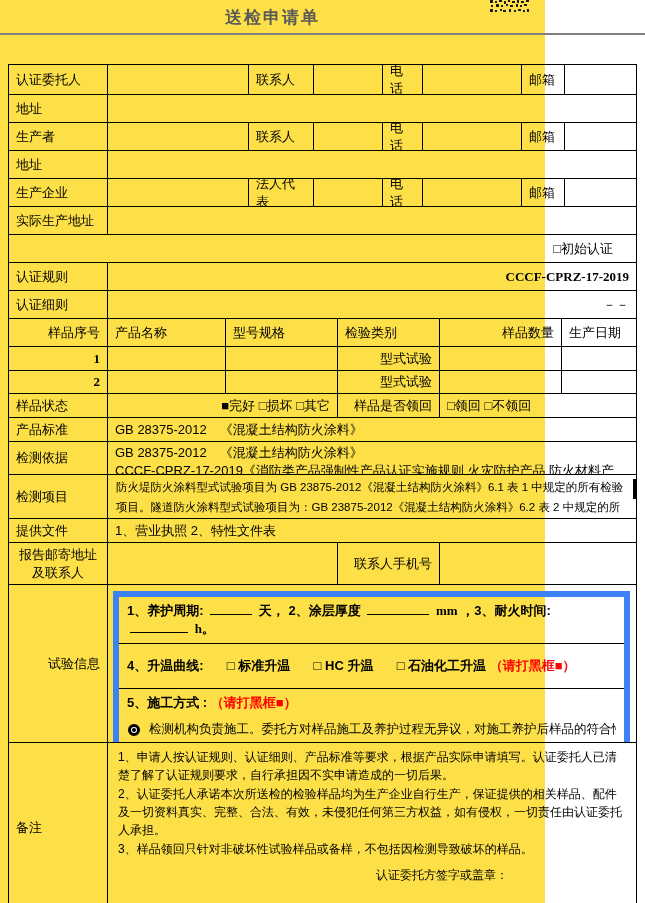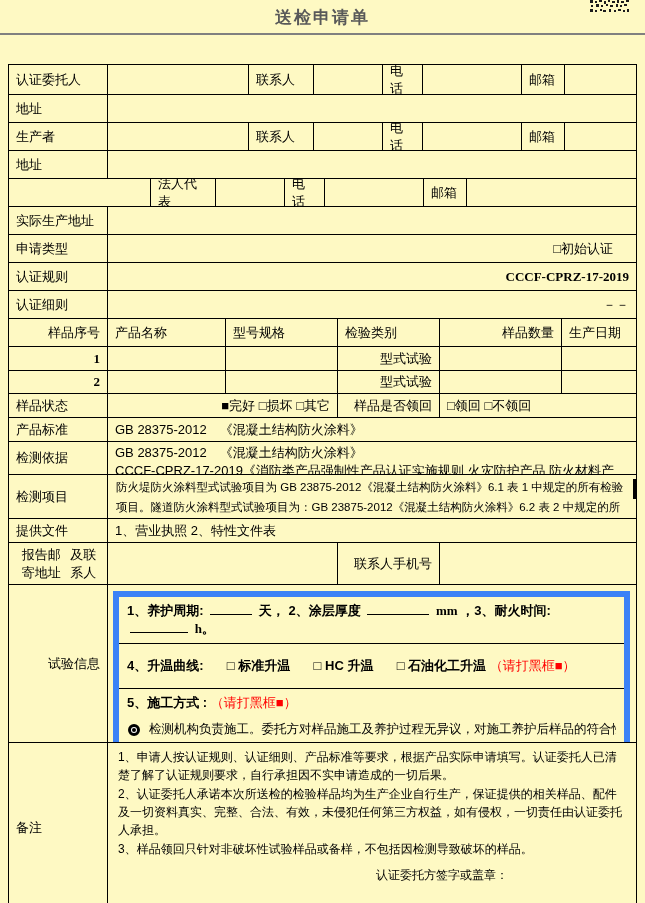--- a/index.html
+++ b/index.html
@@ -2,21 +2,21 @@
 <html><head>
 <meta charset="utf-8">
 <style>
   * { box-sizing: border-box; margin: 0; padding: 0; }
   html,body { background:#fff; }
   body {
     width:645px; height:903px;
     font-family:"Liberation Sans","DejaVu Sans",sans-serif;
     color:#000; position:relative; overflow:hidden;
   }
-  .page { position:relative; width:645px; height:903px; background:#fef9c3; }
+  .page { position:relative; width:545px; height:903px; background:#fde047; }
 
   .title {
     position:absolute; top:6px; left:0; width:100%;
     text-align:center; font-size:17px; font-weight:bold;
     color:#595959; letter-spacing:2px;
   }
   .rule { position:absolute; top:33px; left:0; width:645px; height:0; border-top:2px solid #808080; }
   .qr { position:absolute; top:0; right:15px; }
 
   .tbl {
@@ -53,21 +53,21 @@
 
   
   .ti-content { display:block; padding:0; position:relative; }
   .inner-box { margin:6px 0 0 5px; width:517px; border:6px solid #3b82f6; }
   .ib-row { border-top:1px solid #000; padding:5px 8px; font-weight:bold; font-size:13px; }
   .ib-row:first-child { border-top:none; }
   .ib-heat { padding:13px 8px; }
   .ib-gap { display:inline-block; width:16px; }
   .blank { display:inline-block; border-bottom:1.5px solid #000; height:13px; vertical-align:baseline; margin:0 3px; }
   .bl-42{width:42px} .bl-62{width:62px} .bl-58{width:58px}
-  .red { color:#ff0000; font-weight:normal;margin-top:28px; }
+  .red { color:#ff0000; font-weight:bold;margin-top:28px; }
   .radio-line { display:flex; align-items:center; margin-top:9px; font-weight:normal; font-size:12.5px; white-space:nowrap; overflow:hidden; }
   .radio {
     width:12px; height:12px; border-radius:50%; border:3px solid #000;
     position:relative; flex:none; margin-right:9px; margin-left:1px; background:#fff;
   }
   .radio::after { content:""; position:absolute; left:1px; top:1px; width:4px; height:4px; border-radius:50%; background:#000; }
 
   
   .remarks { display:block; padding:5px 10px 0 10px; font-size:12px; line-height:1.53; }
   .remarks p { margin:0; }
@@ -145,36 +145,36 @@
       <div class="cell w43">邮箱</div>
       <div class="cell fx"></div>
     </div>
 
     <div class="row h28">
       <div class="cell w98">地址</div>
       <div class="cell fx"></div>
     </div>
 
     <div class="row h28">
+      <div class="cell w98">生产企业</div>
       <div class="cell w141"></div>
       <div class="cell w65">法人代表</div>
       <div class="cell w69"></div>
       <div class="cell w40">电话</div>
       <div class="cell w99"></div>
       <div class="cell w43">邮箱</div>
       <div class="cell fx"></div>
     </div>
 
     <div class="row h28">
       <div class="cell w98">实际生产地址</div>
       <div class="cell fx"></div>
     </div>
 
     <div class="row h28">
-      <div class="cell w98">申请类型</div>
       <div class="cell fx ctr">
         <span>□初始认证</span>
         <span class="ib-gap"></span>
       </div>
     </div>
 
     <div class="row h28">
       <div class="cell w98">认证规则</div>
       <div class="cell fx ctr latin">CCCF-CPRZ-17-2019</div>
     </div>
@@ -238,21 +238,21 @@
         <span class="rev-bar"></span>
       </div>
     </div>
 
     <div class="row h24">
       <div class="cell w98">提供文件</div>
       <div class="cell fx">1、营业执照 2、特性文件表</div>
     </div>
 
     <div class="row h42">
-      <div class="cell w98 ctr blockcell two-line" style="display:flex;flex-direction:row;justify-content:center;">
+      <div class="cell w98 ctr blockcell two-line" style="display:flex;flex-direction:column;justify-content:center;">
         <div>报告邮寄地址</div>
         <div>及联系人</div>
       </div>
       <div class="cell w230"></div>
       <div class="cell w102 ctr">联系人手机号</div>
       <div class="cell fx"></div>
     </div>
 
     <div class="row h158">
       <div class="cell w98 ctr">试验信息</div>

